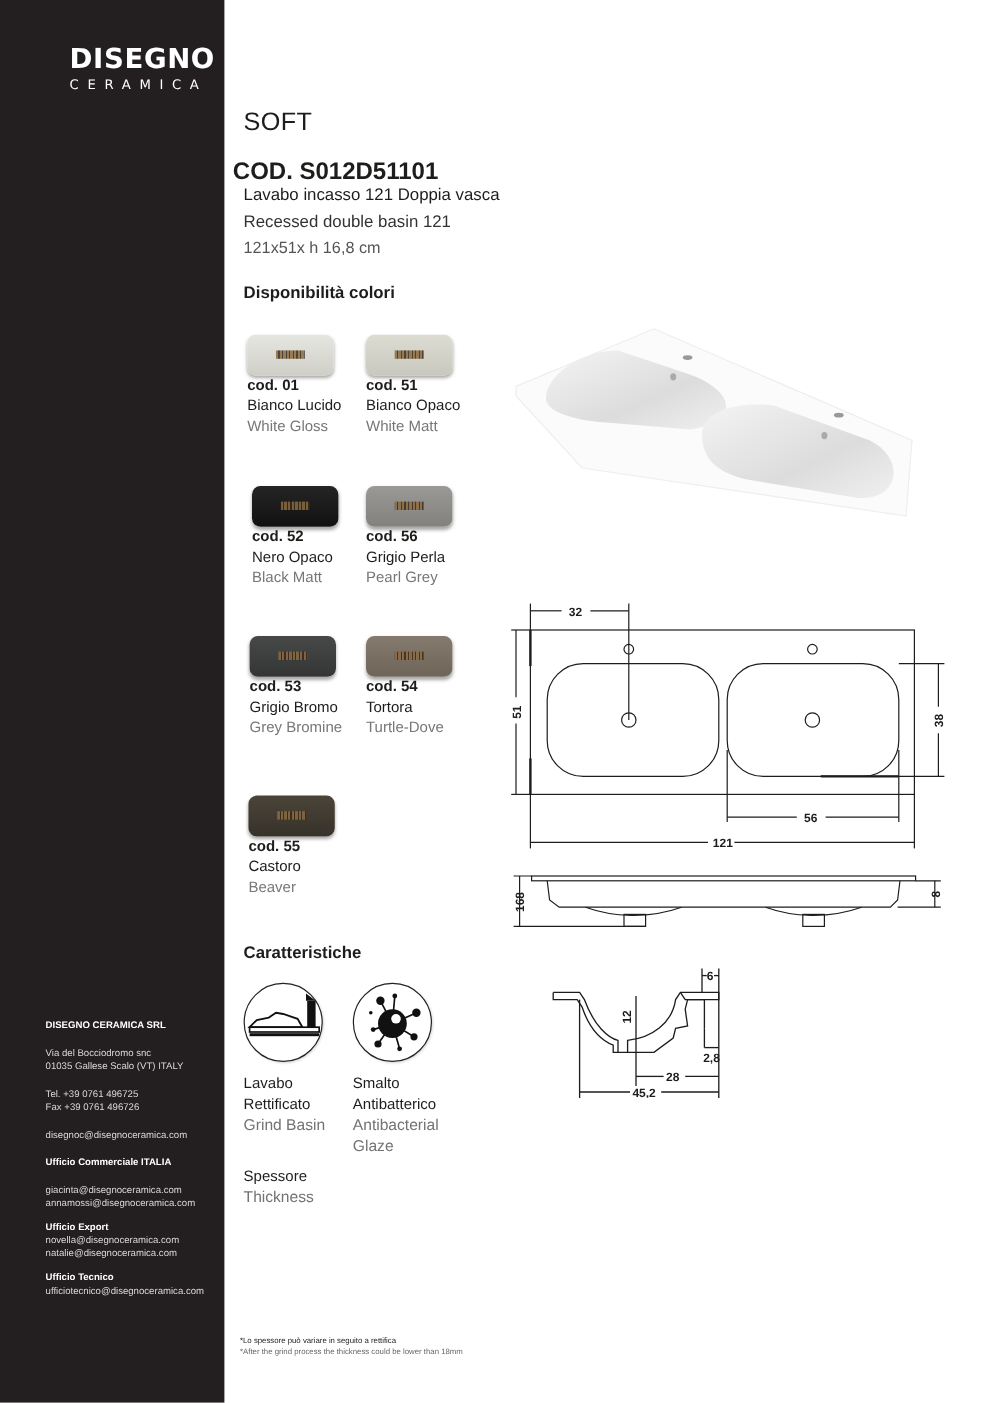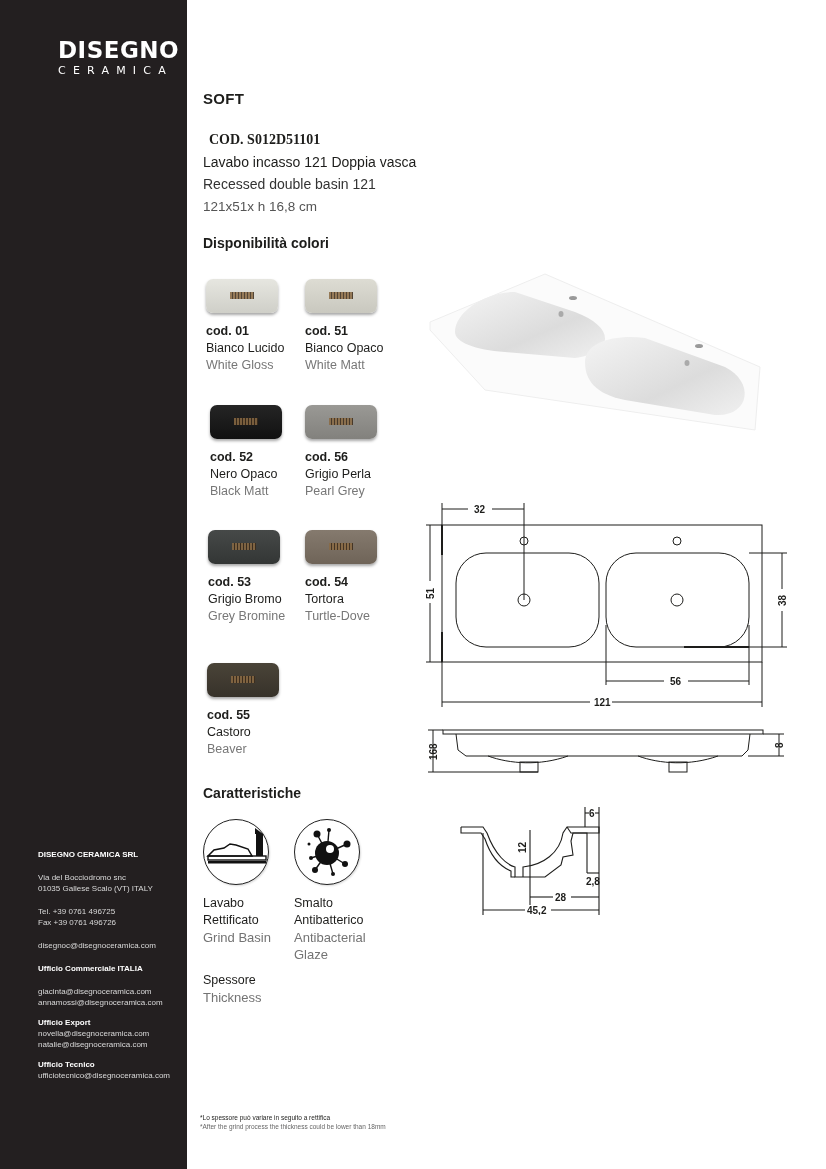--- a/index.html
+++ b/index.html
@@ -6,31 +6,31 @@
   body { width:826px; height:1169px; position:relative; background:#ffffff; overflow:hidden;
          font-family:"Liberation Sans", sans-serif; color:#1d1d1b; }
   .sidebar { position:absolute; left:0; top:0; width:187px; height:1169px; background:#231f20; color:#fff; }
   .logo { position:absolute; left:38px; top:38px;margin-left:20px; }
   .logo-main { font-family:"DejaVu Sans", sans-serif; font-size:23px; font-weight:bold; letter-spacing:0.5px; line-height:24px; color:#fff; }
   .logo-sub { font-family:"DejaVu Sans", sans-serif; font-size:11px; letter-spacing:7.2px; line-height:14px; margin-top:2px; color:#fff; }
   .contact { position:absolute; left:38px; top:849px; width:145px; font-size:8px; line-height:11px; color:#d9d9d9; }
   .contact .h { font-weight:bold; color:#fff; }
   .contact .gap { height:12px; }
   .contact .gap-s { height:9px; }
-  .title { position:absolute; left:203px; top:90px; font-size:15px; font-weight:bold; letter-spacing:0.3px; }
-  .code { position:absolute; left:209px; top:132px; font-size:14px; font-weight:bold;font-family:Liberation Serif, serif; }
+  .title { position:absolute; left:203px; top:90px; font-size:21px; font-weight:normal; letter-spacing:0.3px; }
+  .code { position:absolute; left:194px; top:132px; font-size:20px; font-weight:bold; }
   .desc-it { position:absolute; left:203px; top:154px; font-size:14px; }
   .desc-en { position:absolute; left:203px; top:176px; font-size:14px; color:#333; }
   .dims { position:absolute; left:203px; top:199px; font-size:13.5px; color:#555; }
   .section-h { position:absolute; left:203px; font-size:14px; font-weight:bold; }
 
   .swatch { position:absolute; }
   .chip { width:72px; height:34px; border-radius:7px; box-shadow:0 2px 3px rgba(0,0,0,0.35); position:relative; }
   .chip .brand { position:absolute; left:24px; top:13px; width:24px; height:7px; background:repeating-linear-gradient(90deg,#8a6a43 0 2px,#3a2a1a 2px 3px); opacity:0.85; }
-  .sw-code { font-size:12.5px; font-weight:bold; margin-top:10px; line-height:17px; }
+  .sw-code { font-size:12.5px; font-weight:bold; line-height:17px; }
   .sw-it { font-size:12.5px; line-height:17px; }
   .sw-en { font-size:12.5px; line-height:17px; color:#777; }
 
   .feat { position:absolute; }
   .feat .circle { width:64px; height:64px; border-radius:50%; border:1.3px solid #222; position:relative; background:#fff; box-shadow:1px 1px 2px rgba(0,0,0,0.15); }
   .feat-it { font-size:12.5px; line-height:17px; margin-top:10px; }
   .feat-en { font-size:13px; line-height:17px; color:#737373; }
 
   .footnote { position:absolute; left:200px; top:1113px; font-size:6.5px; line-height:9px; }
   .footnote .en { color:#666; }

